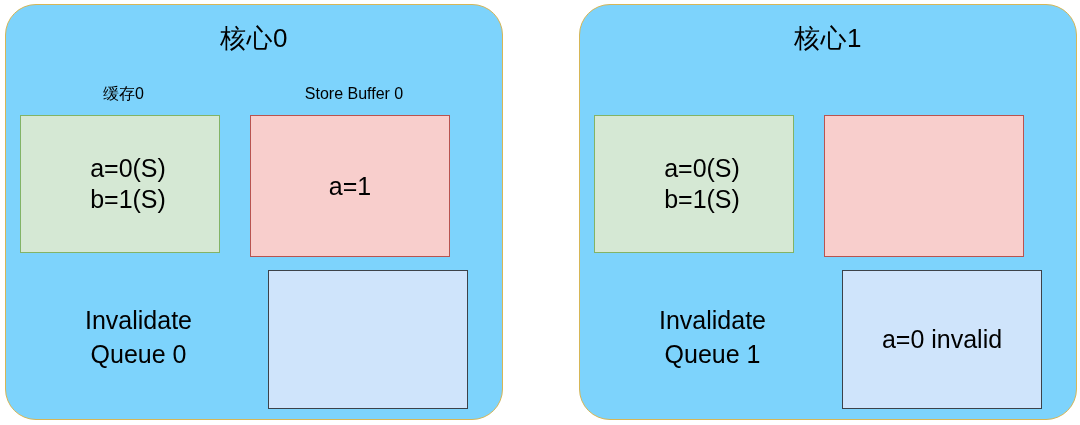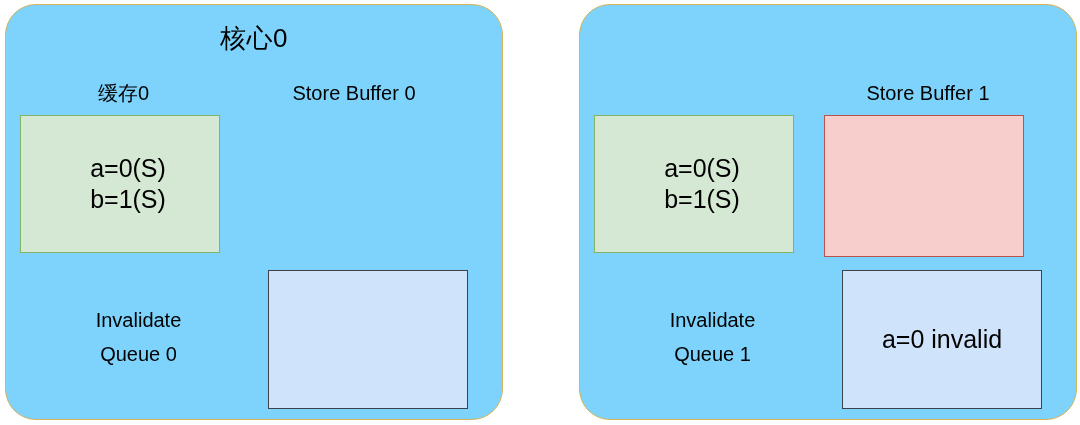--- a/index.html
+++ b/index.html
@@ -46,21 +46,21 @@
     letter-spacing: 0.5px;
     white-space: nowrap;
   }
   .core-0 .core-title { top: 18px; }
   .core-1 .core-title { top: 18px; }
 
   
   .caption {
     position: absolute;
     text-align: center;
-    font-size: 20px;
+    font-size: 16px;
     line-height: 29px;
     white-space: nowrap;
   }
   .caption-cache      { left: 10px;  top: 74px;  width: 215px; }
   .caption-storebuf   { left: 238px; top: 74px;  width: 220px; }
 
   
   .box {
     position: absolute;
     box-sizing: border-box;
@@ -90,56 +90,57 @@
     margin-left: 17px;
   }
 
   
   .caption-invqueue {
     position: absolute;
     left: 40px;
     top: 298px;
     width: 185px;
     text-align: center;
-    font-size: 20px;
+    font-size: 25px;
     line-height: 34px;
     white-space: pre-line;
   }
 </style>
 </head>
 <body>
 
 <div id="diagram">
 
   <div class="core core-0">
 
     <div class="core-title">核心0</div>
 
     <div class="caption caption-cache">缓存0</div>
 
     <div class="box box-cache">a=0(S)
 b=1(S)</div>
 
     <div class="caption caption-storebuf">Store Buffer 0</div>
 
+    <div class="box box-storebuf">a=1</div>
 
     <div class="caption-invqueue">Invalidate
 Queue 0</div>
 
     <div class="box box-invqueue"></div>
   </div>
 
   <div class="core core-1">
 
+    <div class="core-title">核心1</div>
 
 
     <div class="box box-cache">a=0(S)
 b=1(S)</div>
 
-    <div class="caption caption-storebuf">Store Buffer 1</div>
 
     <div class="box box-storebuf"></div>
 
     <div class="caption-invqueue">Invalidate
 Queue 1</div>
 
     <div class="box box-invqueue">a=0 invalid</div>
   </div>
 
 </div>

